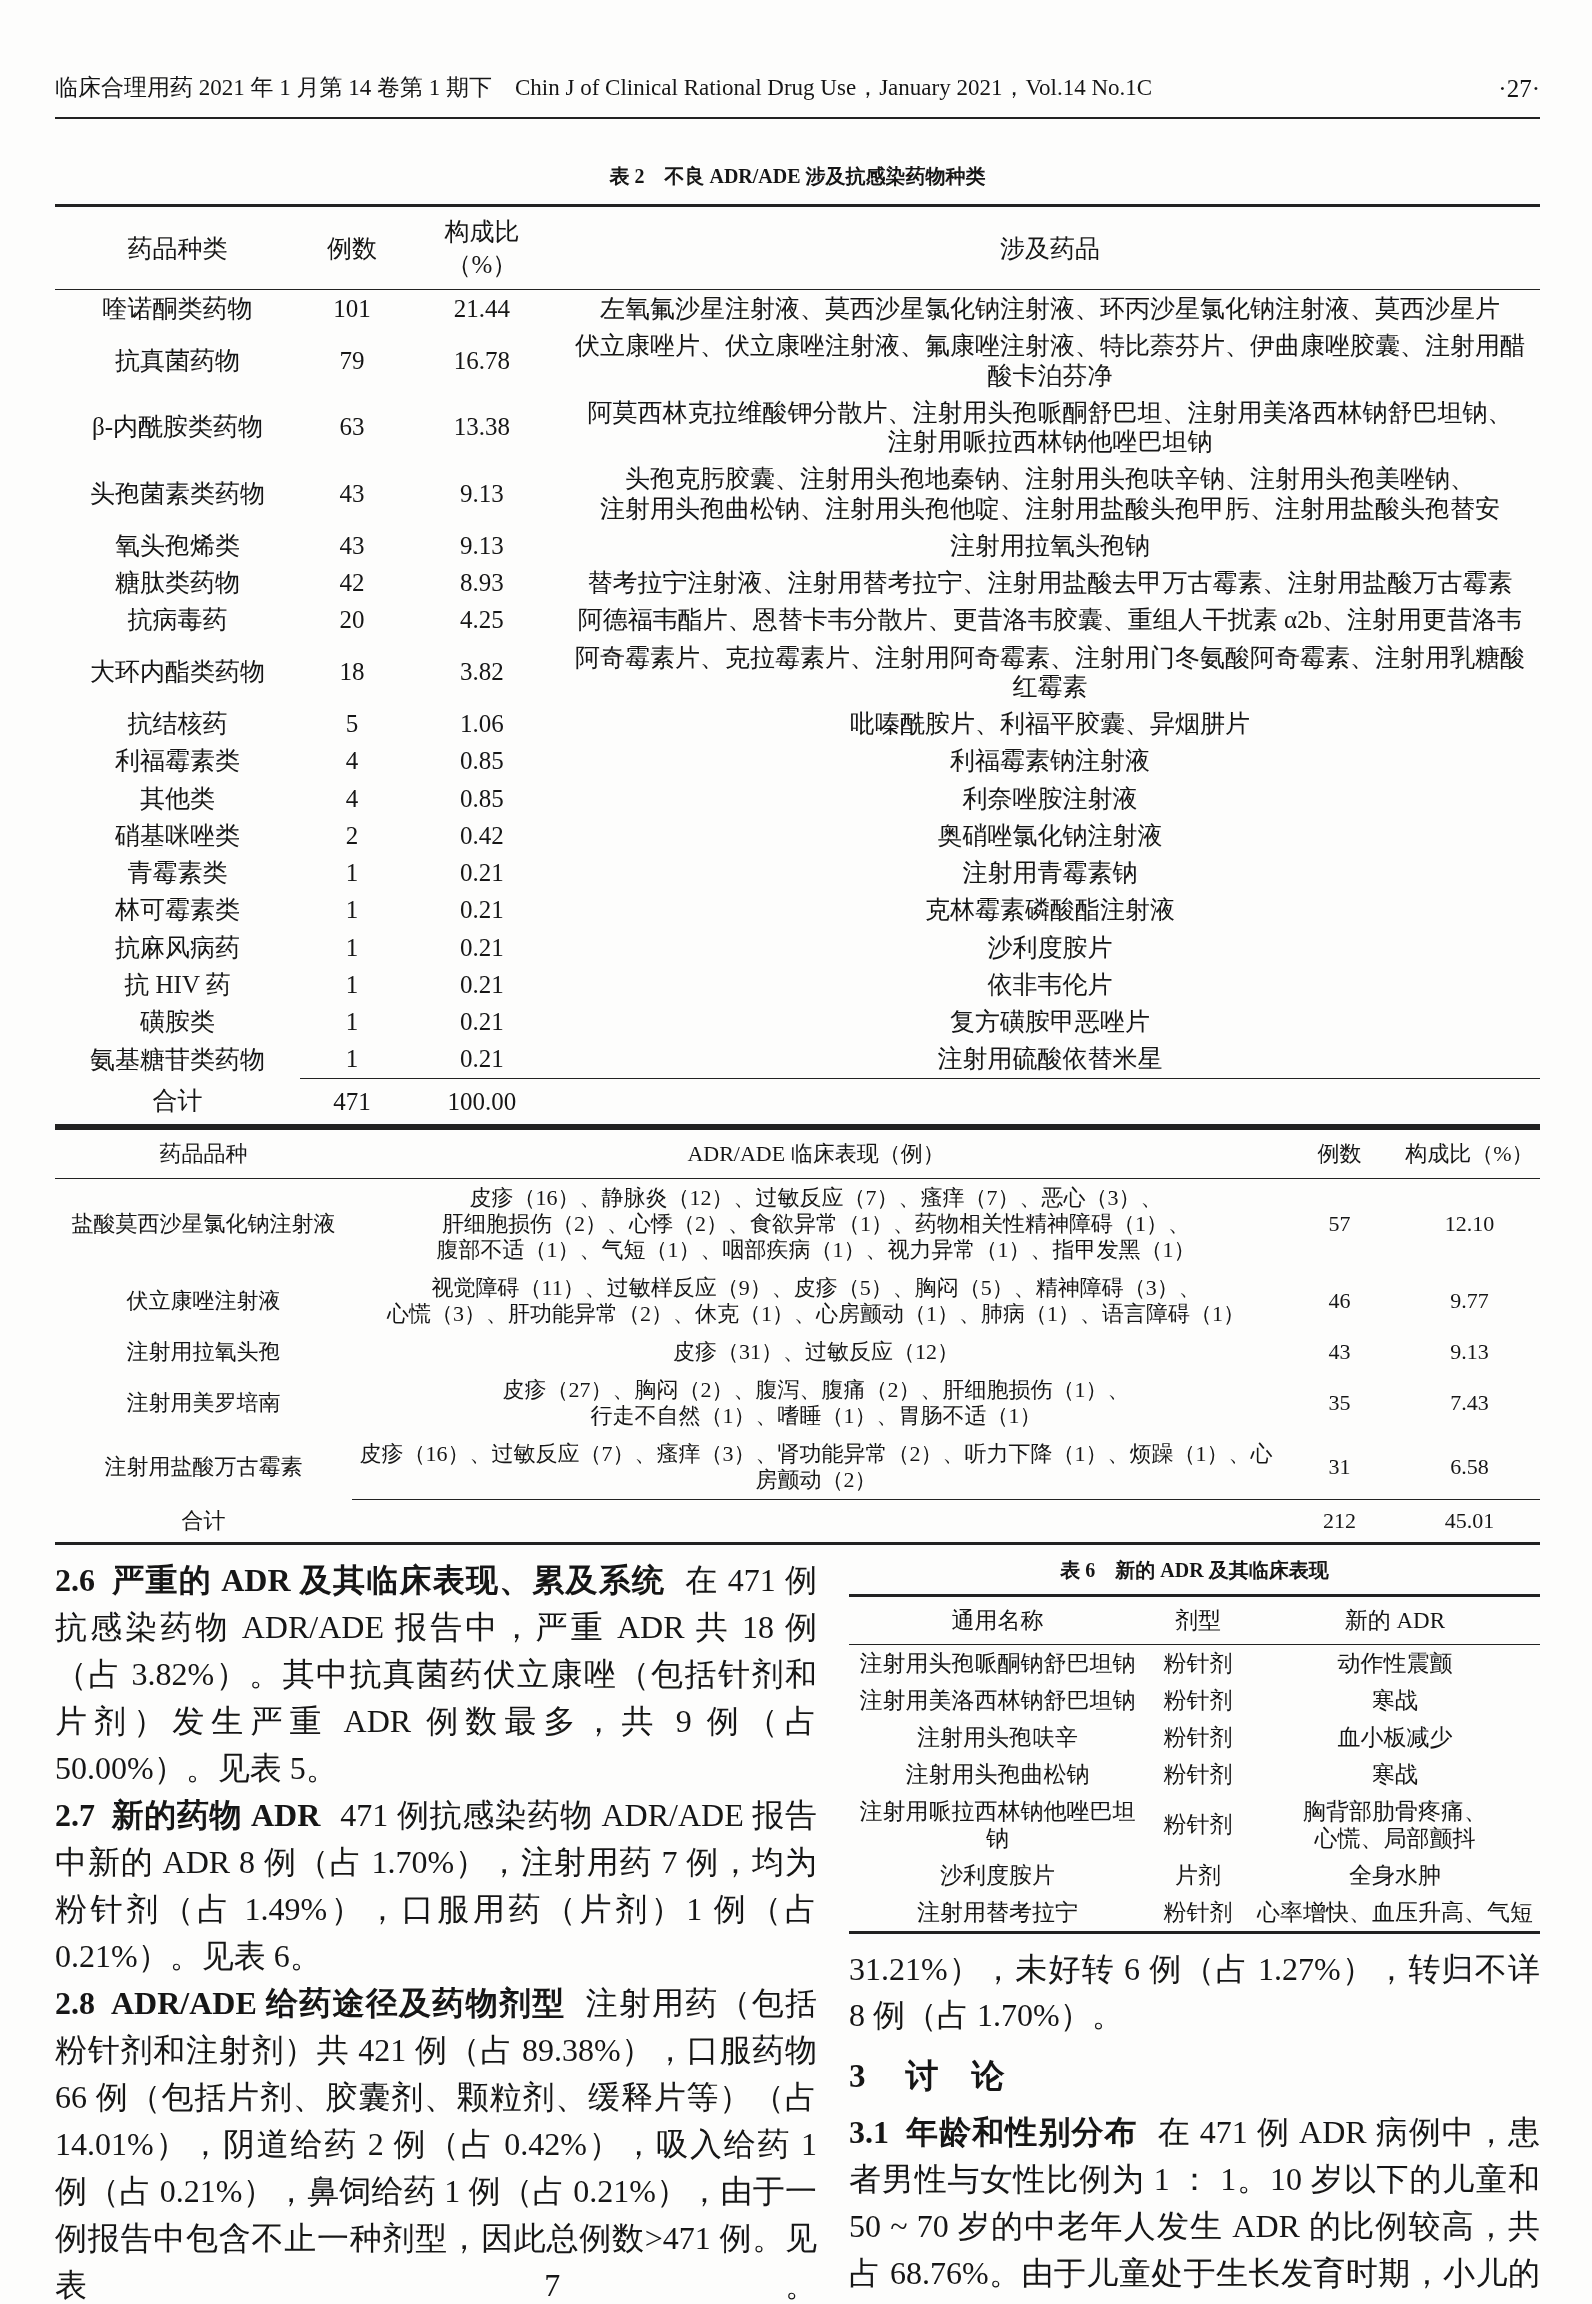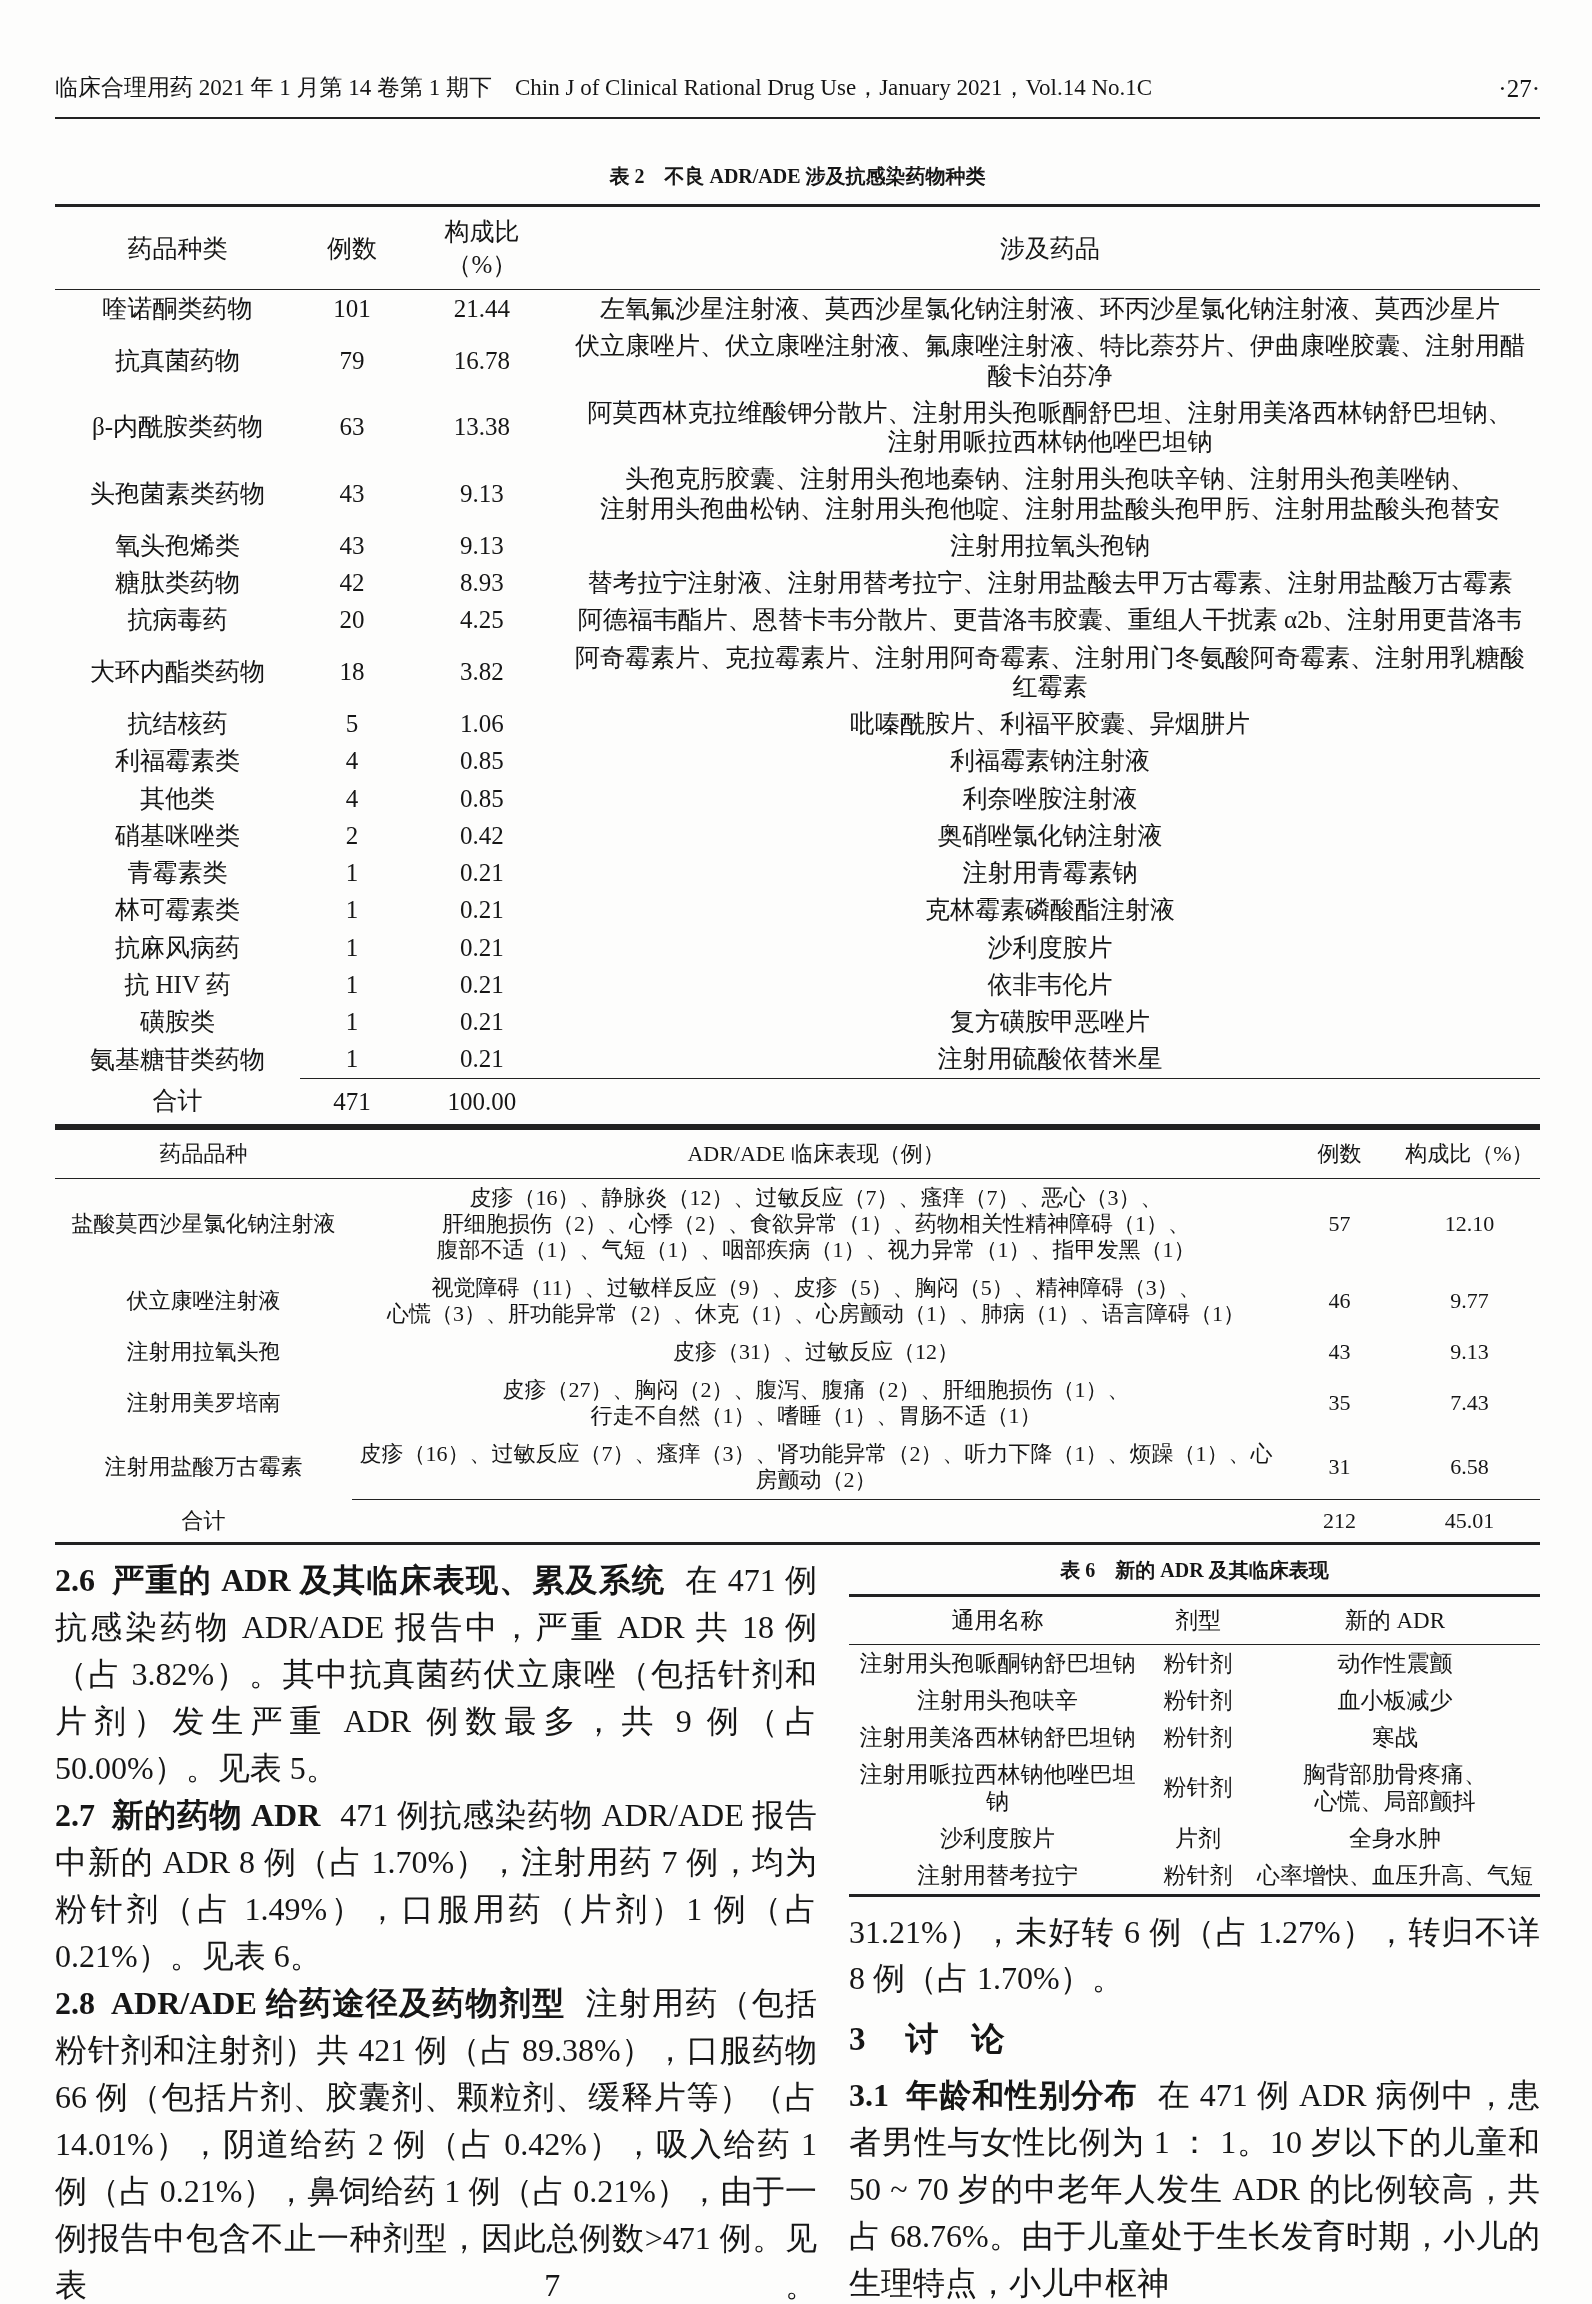--- a/index.html
+++ b/index.html
@@ -305,31 +305,36 @@
         </thead>
         <tbody>
 
             <tr>
               <td>注射用头孢哌酮钠舒巴坦钠</td>
               <td>粉针剂</td>
               <td class="pre">动作性震颤</td>
             </tr>
 
             <tr>
+              <td>注射用美洛西林钠舒巴坦钠</td>
+              <td>粉针剂</td>
+              <td class="pre">寒战</td>
+            </tr>
+
+            <tr>
               <td>注射用头孢呋辛</td>
               <td>粉针剂</td>
               <td class="pre">血小板减少</td>
             </tr>
 
             <tr>
-              <td>注射用美洛西林钠舒巴坦钠</td>
+              <td>注射用头孢曲松钠</td>
               <td>粉针剂</td>
               <td class="pre">寒战</td>
             </tr>
-
 
             <tr>
               <td>注射用哌拉西林钠他唑巴坦钠</td>
               <td>粉针剂</td>
               <td class="pre">胸背部肋骨疼痛、
 心慌、局部颤抖</td>
             </tr>
 
             <tr>
               <td>沙利度胺片</td>

